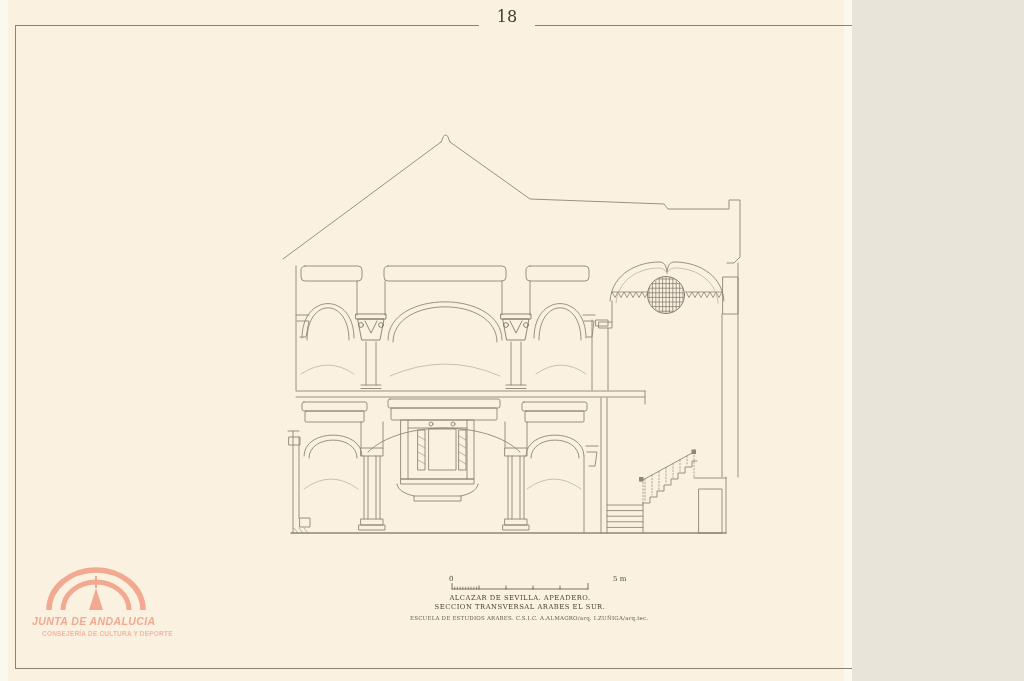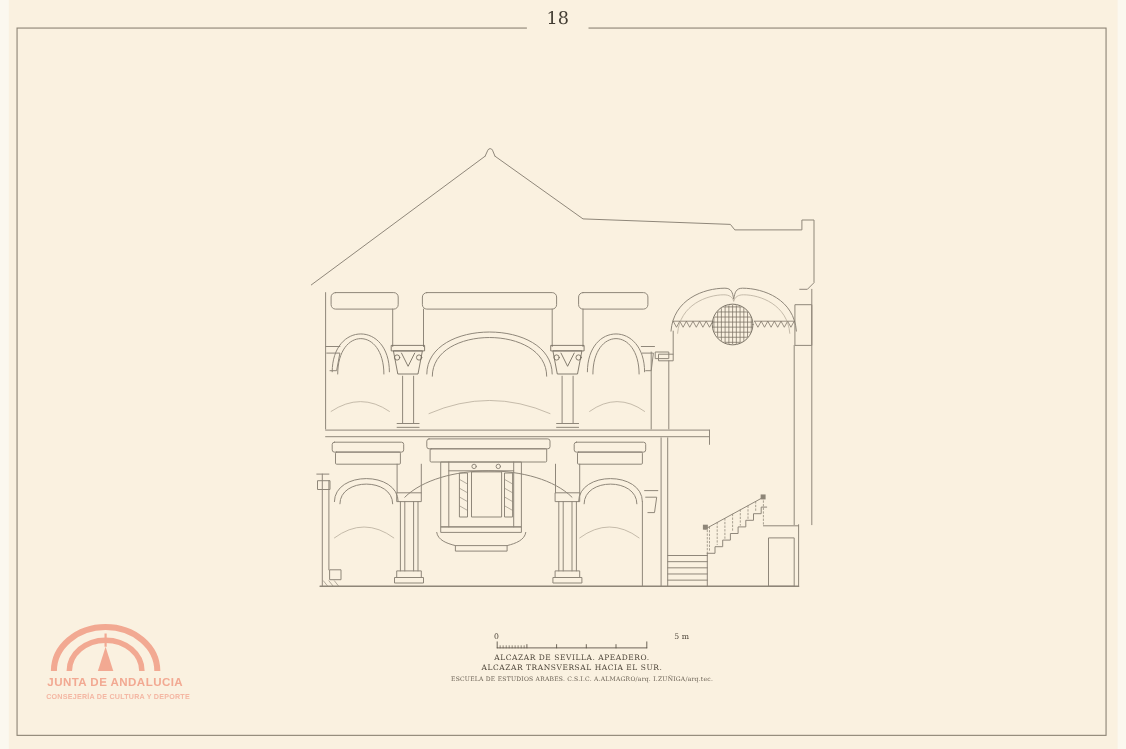--- a/index.html
+++ b/index.html
@@ -1,41 +1,41 @@
 <!DOCTYPE html>
 <html style="--paper: #faf1e0; --frame-line: #8b8374; --ink: #8e8678; --text: #4e463a; --logo-accent: #f2a992; --logo-accent-light: #f4b7a3;"><head>
 <meta charset="utf-8">
 <style>
   :root{
     --paper:#faf1e0; --edge:#fbf8ef; --frame-line:#8b8374; --ink:#8e8678;
     --ink-dark:#756d60; --ink-faint:#b5aa99; --text:#4e463a;
     --logo-accent:#f2a992; --logo-accent-light:#f4b7a3;
   }
   html,body{margin:0;padding:0;background:#e8e4da;}
-  .page{position:relative;width:1024px;height:681px;background:var(--paper);
+  .page{position:relative;width:852px;height:681px;background:var(--paper);
         overflow:hidden;font-family:"DejaVu Serif","Liberation Serif",serif;}
   .edge-strip{position:absolute;top:0;bottom:0;width:8px;background:var(--edge);}
   .edge-strip.left{left:0;} .edge-strip.right{right:0;}
   .frame{position:absolute;left:15px;top:25px;width:989px;height:642px;
          border:1px solid var(--frame-line);}
   .plate-number{position:absolute;top:5px;left:479px;width:56px;height:22px;
          text-align:center;font-size:16px;line-height:24px;color:#423c32;
          background:var(--paper);z-index:3;}
   svg.linework{position:absolute;left:0;top:0;z-index:2;}
   .titleblock{position:absolute;left:410px;top:594px;width:220px;text-align:center;
          color:var(--text);z-index:3;}
   .t1,.t2{font-size:6.8px;letter-spacing:0.5px;line-height:9px;white-space:nowrap;}
   .credits{font-size:5.5px;letter-spacing:0.2px;margin-top:3px;color:#6a6154;white-space:nowrap;}
   .scale-label{position:absolute;font-size:7px;color:var(--text);z-index:3;}
   .scale-zero{left:449px;top:575px;}
   .scale-end{left:613px;top:575px;}
   .logo-mark{position:absolute;left:41px;top:564px;z-index:3;}
-  .logo-org{position:absolute;left:43px;top:615px;z-index:3;white-space:nowrap;
+  .logo-org{position:absolute;left:32px;top:615px;z-index:3;white-space:nowrap;
          font-family:"Liberation Sans","DejaVu Sans",sans-serif;font-weight:bold;
-         font-size:10.5px;letter-spacing:0.4px;color:var(--logo-accent);}
+         font-size:10.5px;letter-spacing:0.4px;color:var(--logo-accent);font-style:italic;}
   .logo-dept{position:absolute;left:42px;top:630px;z-index:3;white-space:nowrap;
          font-family:"Liberation Sans","DejaVu Sans",sans-serif;font-weight:bold;
          font-size:6.5px;letter-spacing:0.2px;color:var(--logo-accent-light);}
 </style>
 </head>
 <body>
 
 <div class="page">
   <div class="edge-strip left"></div>
   <div class="edge-strip right"></div>
@@ -194,21 +194,21 @@
         <path d="M454.7,589 V587 M457.4,589 V587 M460.2,589 V587 M462.9,589 V587 M465.6,589 V587 M468.3,589 V587 M471,589 V587 M473.8,589 V587 M476.5,589 V587" stroke-width="0.6"></path>
       </g>
     </g>
   </svg>
 
   <span class="scale-label scale-zero">0</span>
   <span class="scale-label scale-end">5 m</span>
 
   <div class="titleblock">
     <div class="t1">ALCAZAR DE SEVILLA. APEADERO.</div>
-    <div class="t2">ALCAZAR TRANSVERSAL HACIA EL SUR.</div>
+    <div class="t2">SECCION TRANSVERSAL ARABES EL SUR.</div>
     <div class="credits">ESCUELA DE ESTUDIOS ARABES. C.S.I.C.  A.ALMAGRO/arq.  I.ZUÑIGA/arq.tec.</div>
   </div>
 
   <svg class="logo-mark" width="110" height="52" viewBox="0 0 110 52" aria-hidden="true">
     <g fill="none" stroke="#f2a992">
       <path d="M8,46 A47,40 0 0 1 102,46" stroke-width="5.5"></path>
       <path d="M22,46 A33,28 0 0 1 88,46" stroke-width="5"></path>
     </g>
     <path d="M55,24 L62,46 L48,46 Z" fill="#f2a992"></path>
     <path d="M55,24 L55,12" stroke="#f2a992" stroke-width="2"></path>

